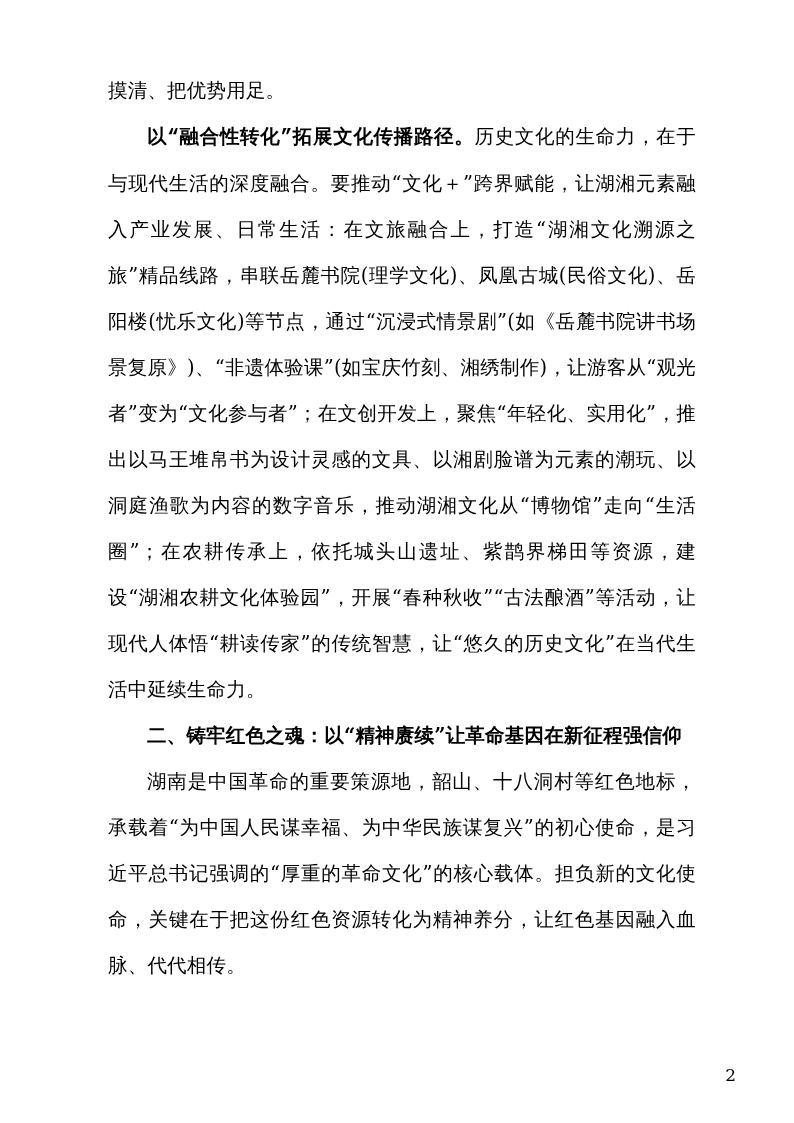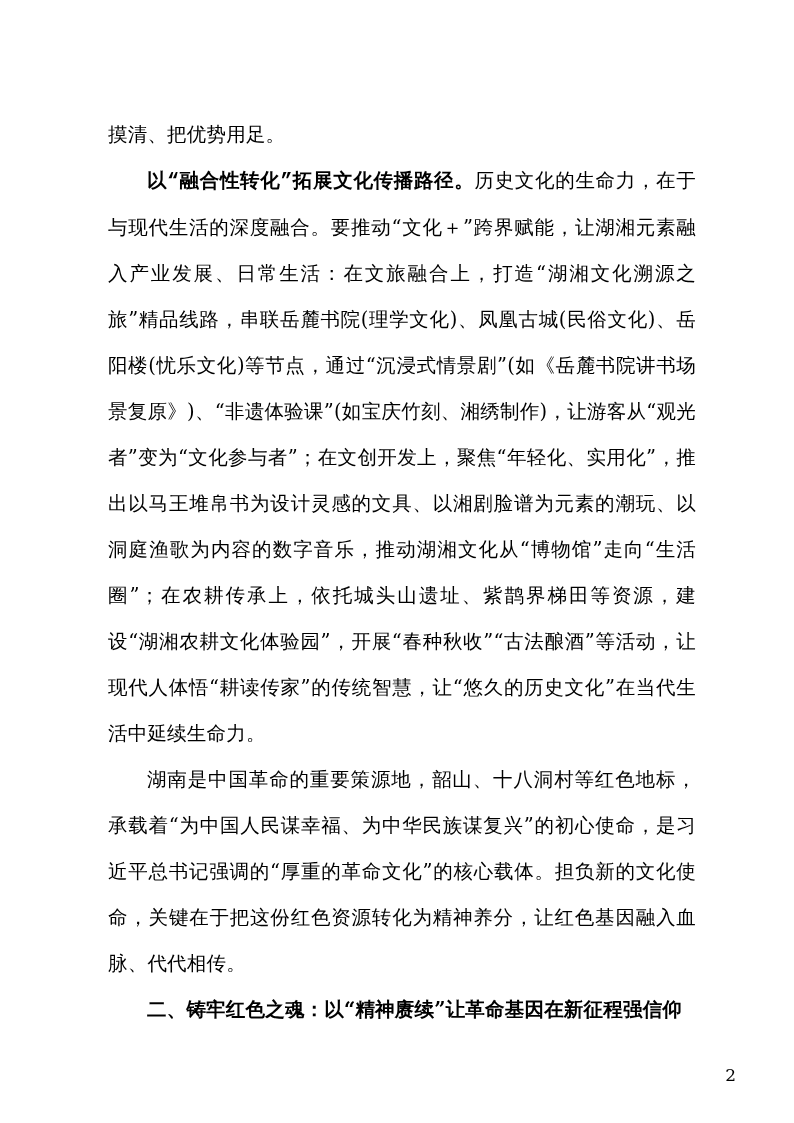--- a/index.html
+++ b/index.html
@@ -15,21 +15,21 @@
     position: relative;
     overflow: hidden;
   }
   .page {
     position: absolute;
     left: 0;
     top: 0;
     width: 794px;
     height: 1123px;
     box-sizing: border-box;
-    padding: 112px 98px 60px 108px;
+    padding: 68px 98px 60px 108px;
   }
   .doc-body {
     font-size: 19.5px;
     line-height: 46px;
     text-align: justify;
     text-justify: inter-ideograph;
     letter-spacing: 0.2px;
   }
   p {
     margin: 0;
@@ -66,19 +66,19 @@
 
 <div class="page">
   <div class="doc-body">
 
     <p class="blk para">摸清、把优势用足。</p>
 
     <p class="blk indent2">
       <span class="bold">以“融合性转化”拓展文化传播路径。</span><span>历史文化的生命力，在于与现代生活的深度融合。要推动“文化＋”跨界赋能，让湖湘元素融入产业发展、日常生活：在文旅融合上，打造“湖湘文化溯源之旅”精品线路，串联岳麓书院(理学文化)、凤凰古城(民俗文化)、岳阳楼(忧乐文化)等节点，通过“沉浸式情景剧”(如《岳麓书院讲书场景复原》)、“非遗体验课”(如宝庆竹刻、湘绣制作)，让游客从“观光者”变为“文化参与者”；在文创开发上，聚焦“年轻化、实用化”，推出以马王堆帛书为设计灵感的文具、以湘剧脸谱为元素的潮玩、以洞庭渔歌为内容的数字音乐，推动湖湘文化从“博物馆”走向“生活圈”；在农耕传承上，依托城头山遗址、紫鹊界梯田等资源，建设“湖湘农耕文化体验园”，开展“春种秋收”“古法酿酒”等活动，让现代人体悟“耕读传家”的传统智慧，让“悠久的历史文化”在当代生活中延续生命力。</span>
     </p>
 
+    <p class="blk heading">二、铸牢红色之魂：以“精神赓续”让革命基因在新征程强信仰</p>
+
     <p class="blk indent2">湖南是中国革命的重要策源地，韶山、十八洞村等红色地标，承载着“为中国人民谋幸福、为中华民族谋复兴”的初心使命，是习近平总书记强调的“厚重的革命文化”的核心载体。担负新的文化使命，关键在于把这份红色资源转化为精神养分，让红色基因融入血脉、代代相传。</p>
-
-    <p class="blk heading">二、铸牢红色之魂：以“精神赓续”让革命基因在新征程强信仰</p>
 
   </div>
   <div class="page-number">2</div>
 </div>
 
 </body></html>

